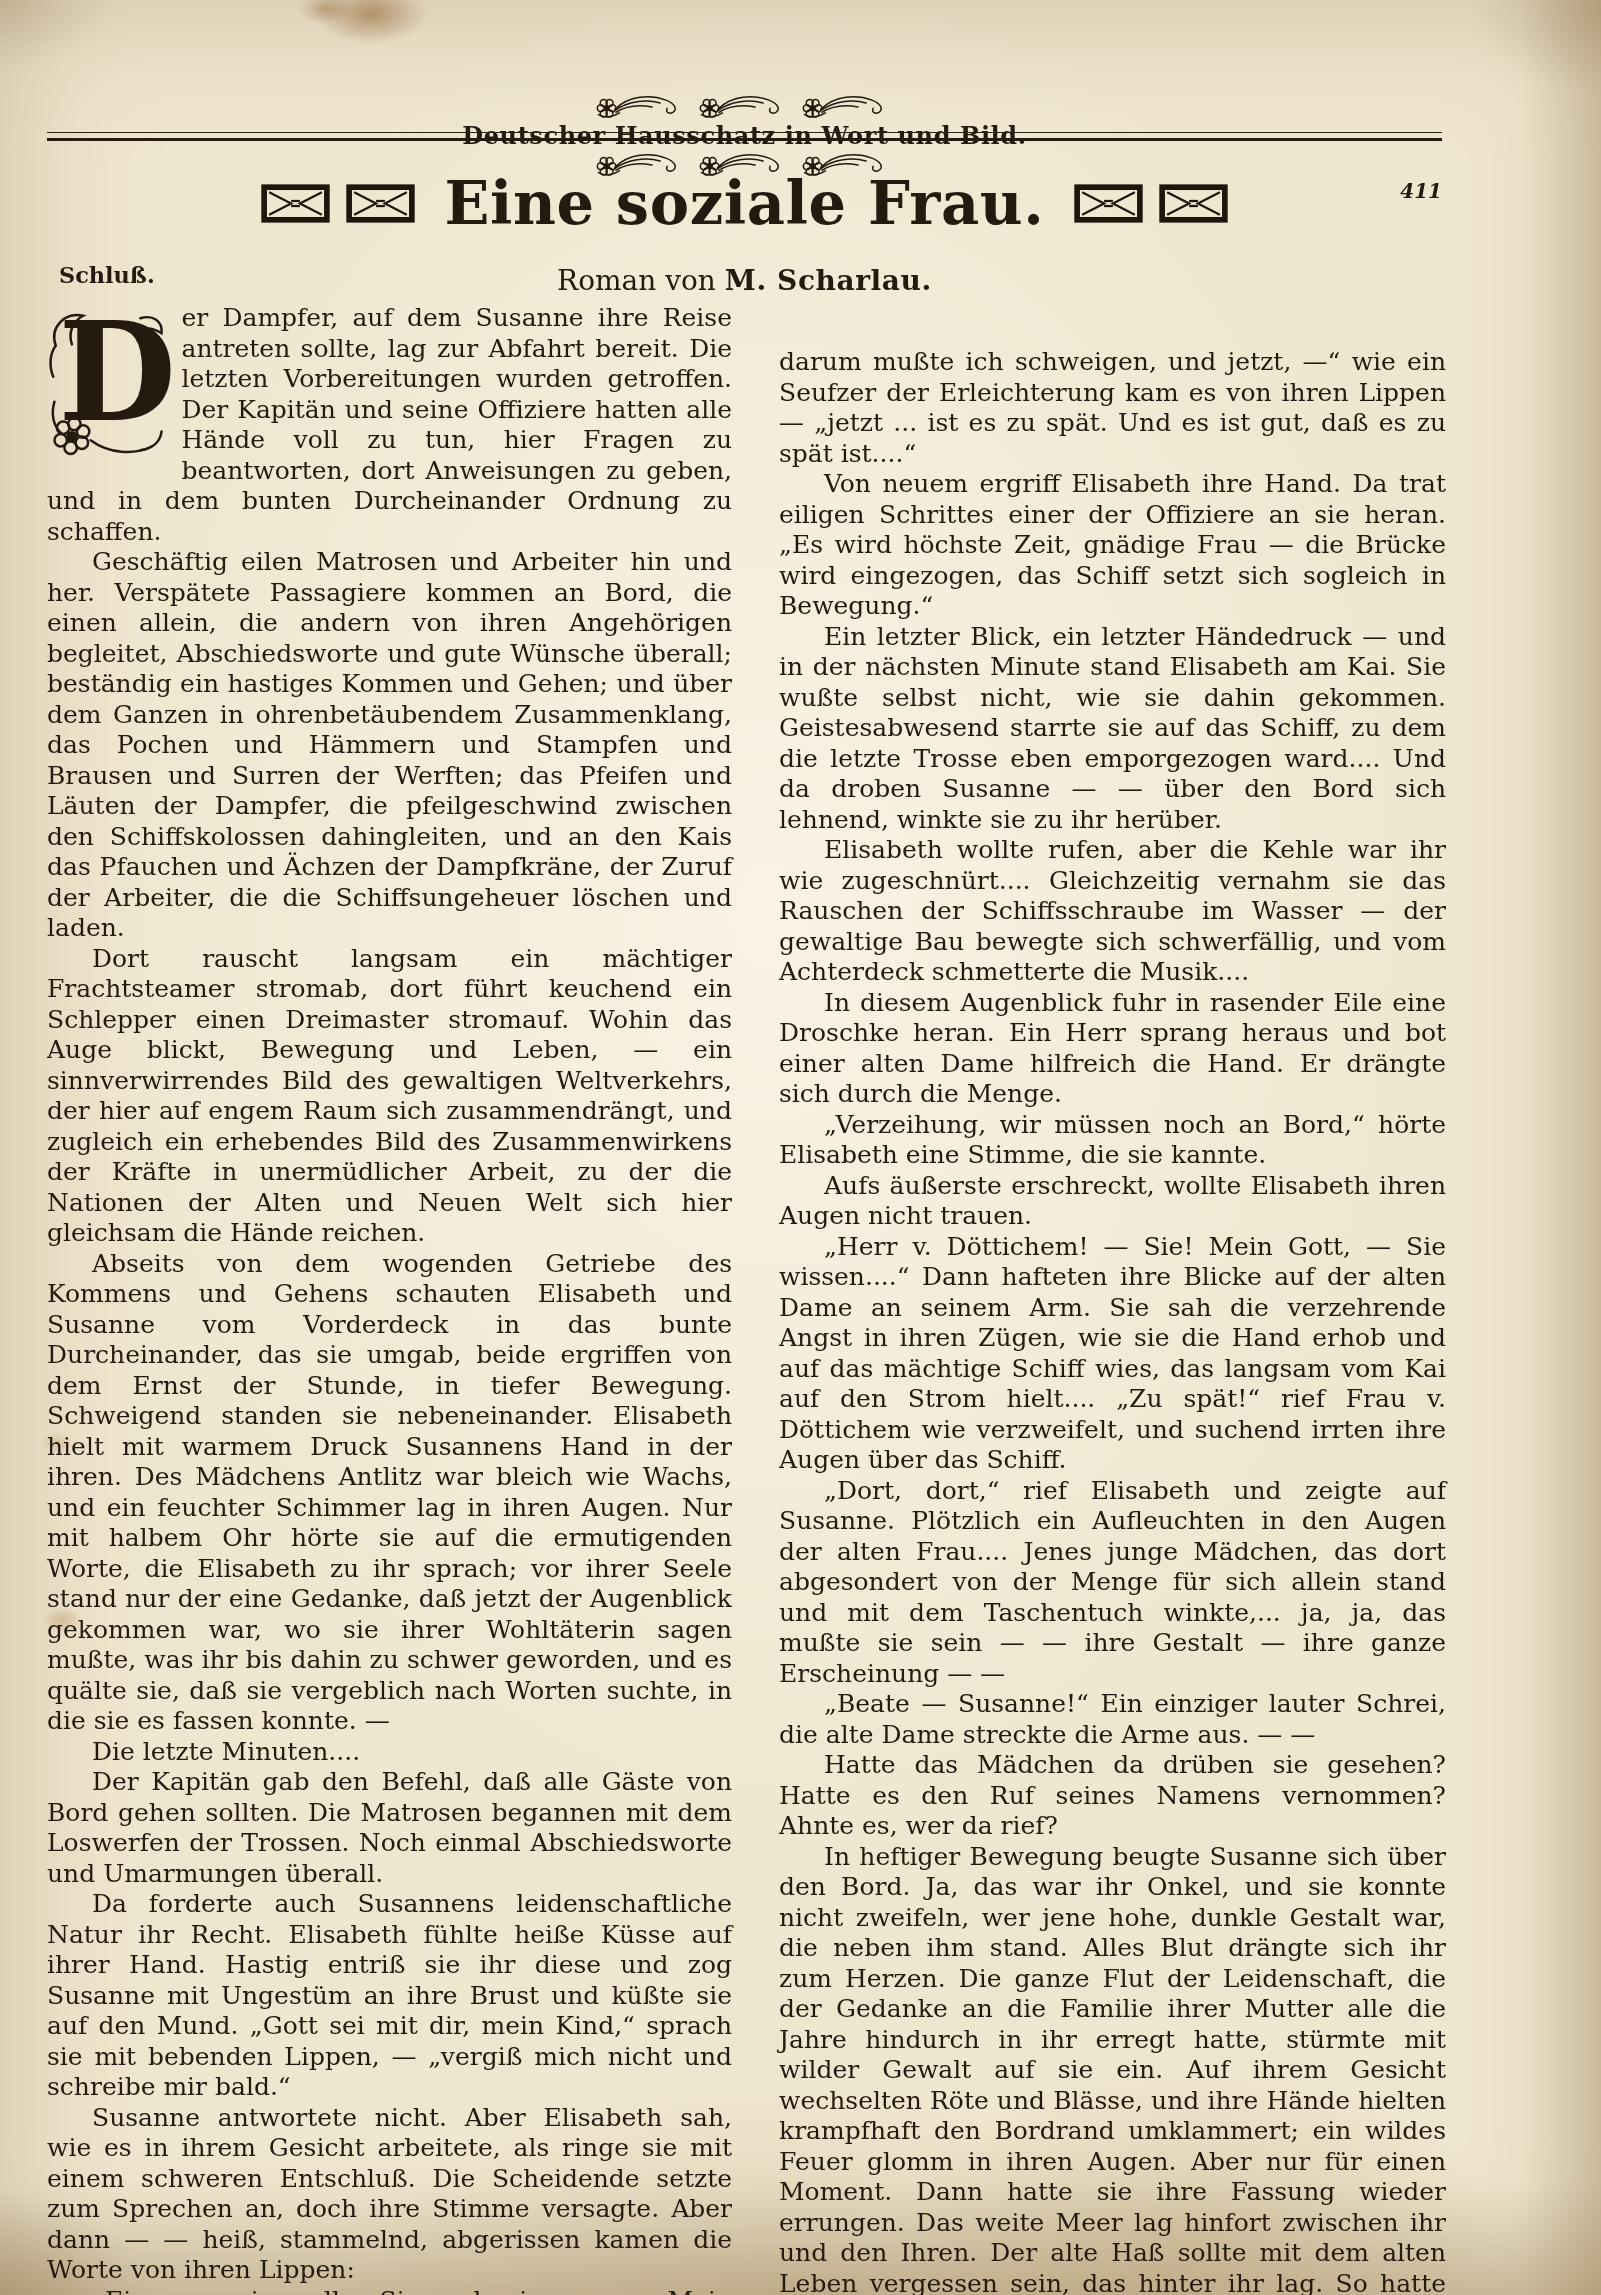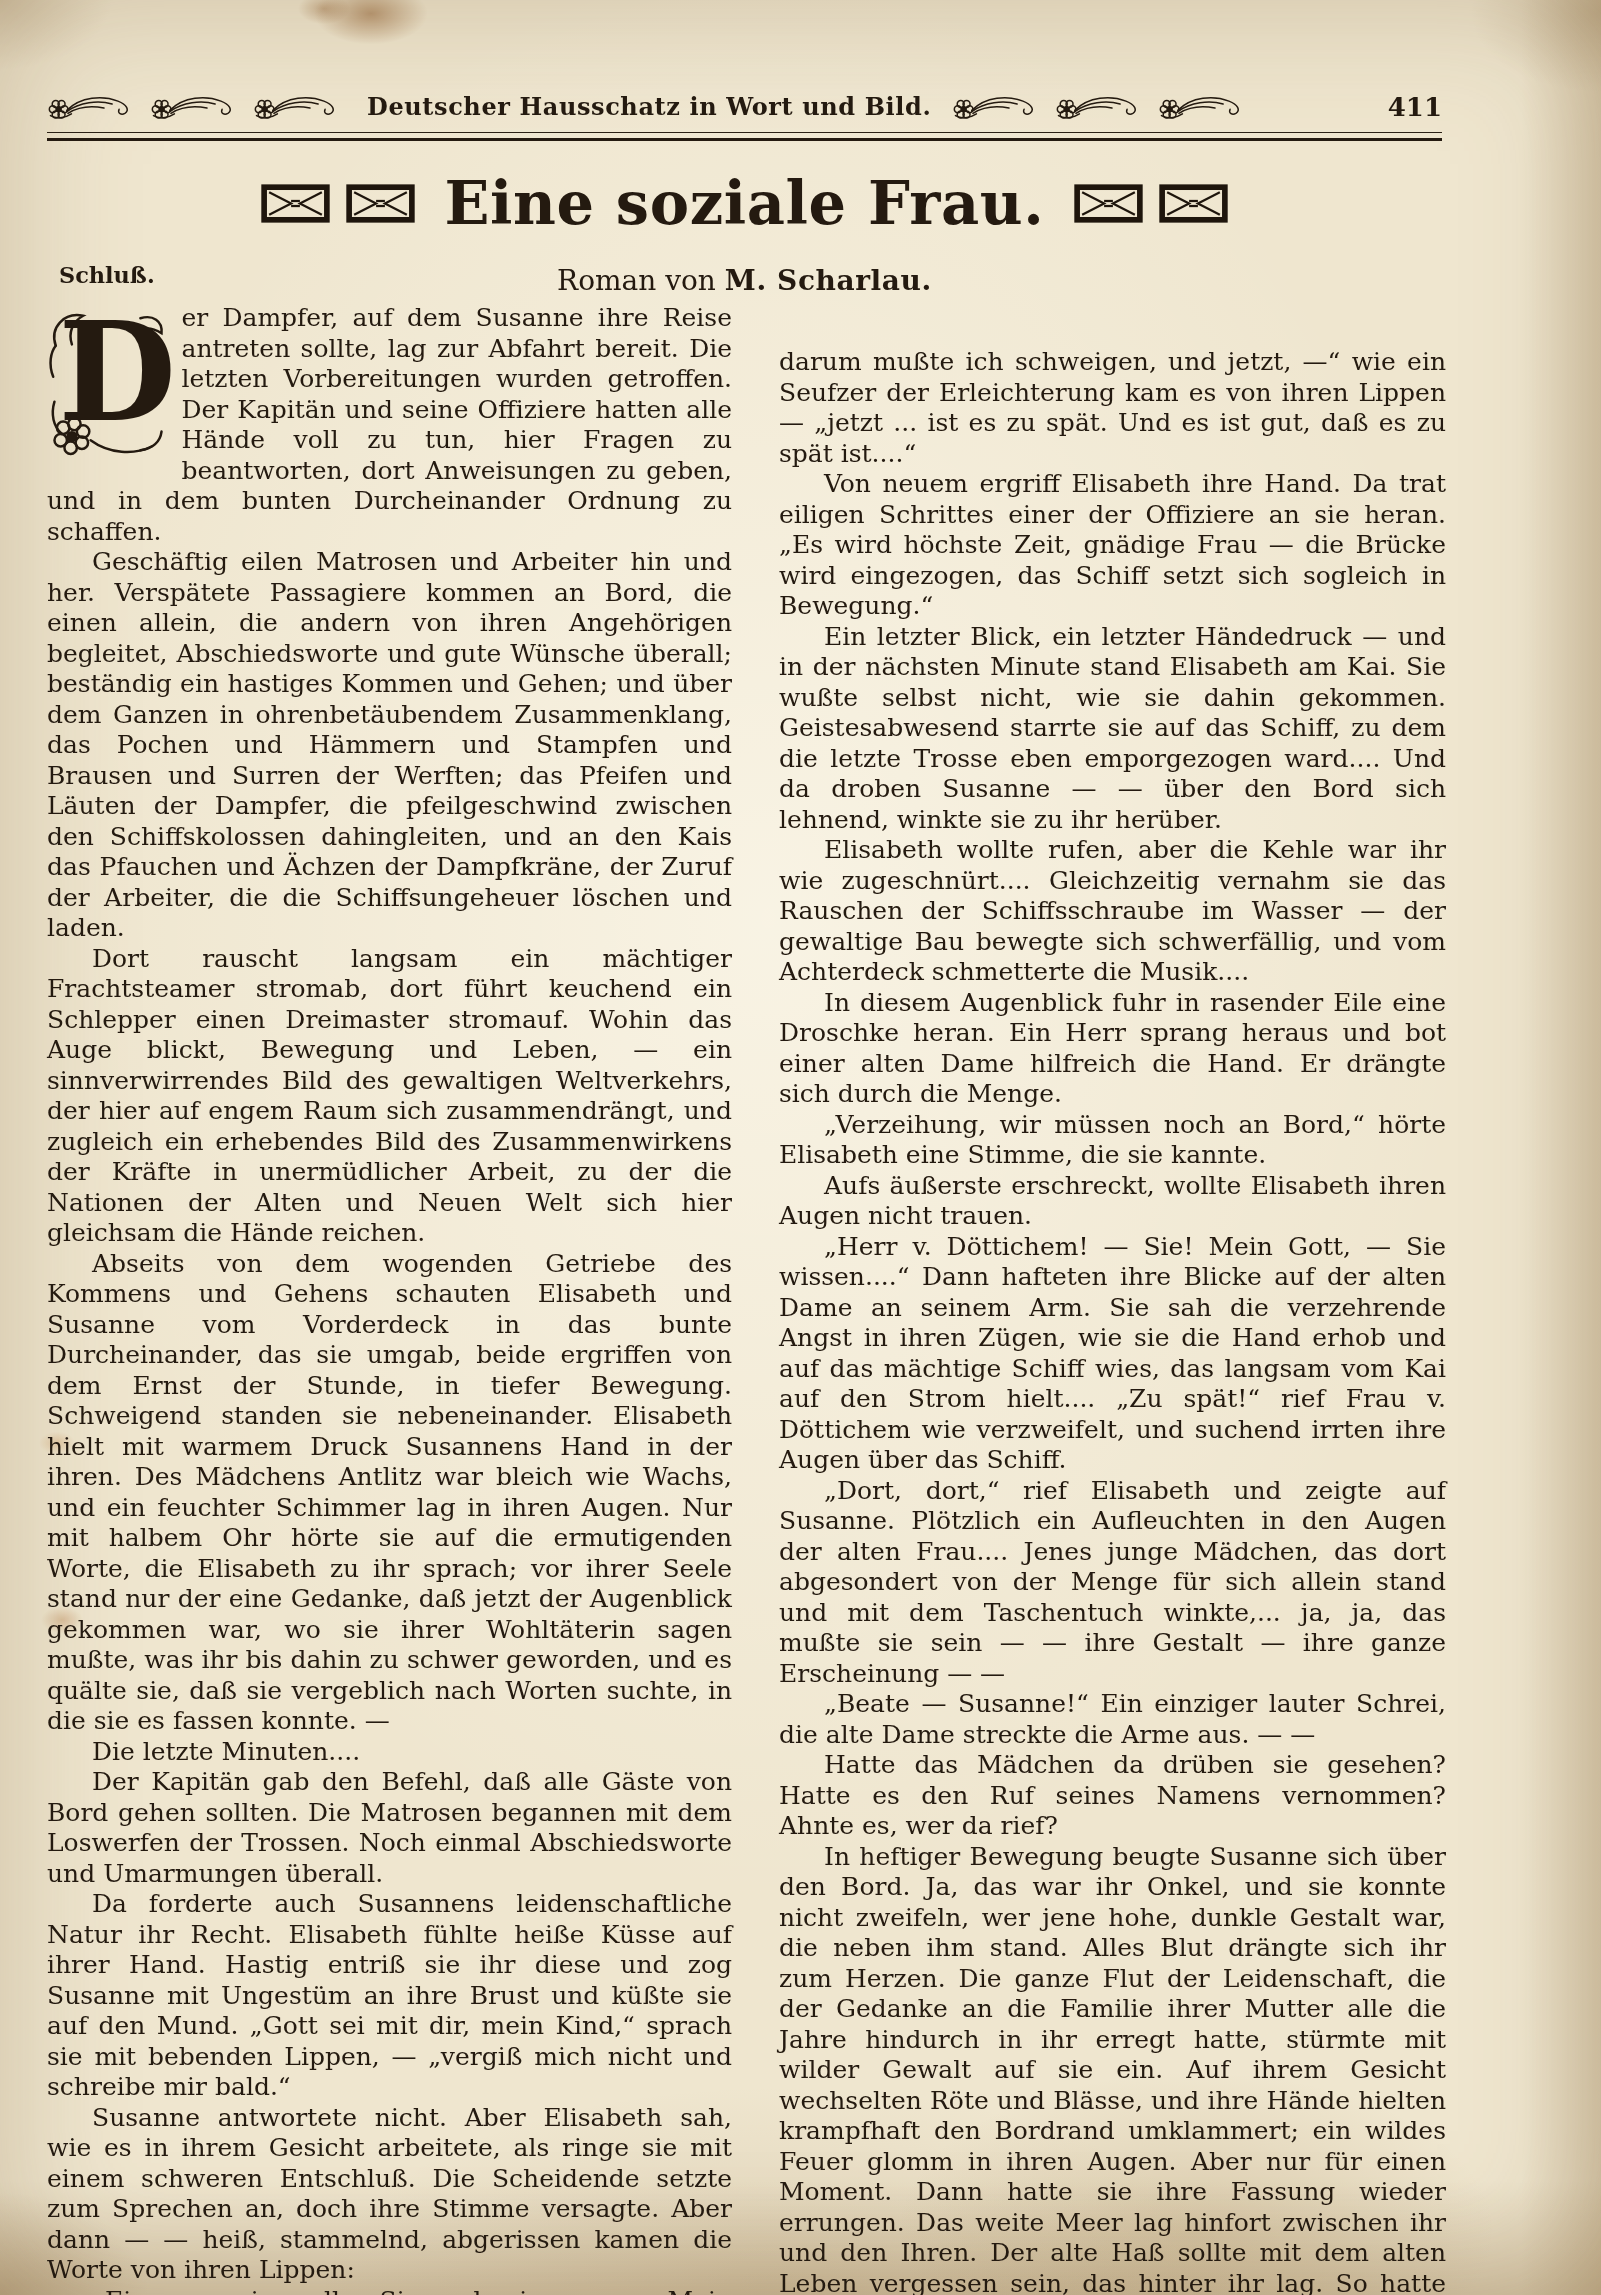--- a/index.html
+++ b/index.html
@@ -24,28 +24,28 @@
       linear-gradient(90deg, rgba(130,95,45,0) 95%, rgba(130,95,45,.20) 100%),
       linear-gradient(0deg, rgba(130,95,45,.22) 0%, rgba(130,95,45,0) 5%),
       radial-gradient(ellipse 935px 1309px at 48% 40%, rgba(255,252,242,.60), rgba(255,252,242,0) 75%);
     box-shadow: inset 0 0 137px rgba(124,94,50,.30);
   }
   svg{display:block}
 
   
   .running-head{
     position:absolute;left:47px;top:92px;width:1395px;
-    display:flex;
+    display:flex;align-items:center;flex-direction:column;
   }
   .fleuron-group{display:flex;gap:10px;align-items:center;}
   .head-title{
     font-weight:bold;font-size:24px;letter-spacing:0.6px;
     margin:0 21px;white-space:nowrap;
   }
-  .page-number{margin-left:auto;font-weight:bold;font-size:26px;}
+  .page-number{margin-left:auto;font-weight:bold;font-size:20px;font-style:italic;}
 
   .double-rule{
     position:absolute;left:47px;top:132px;width:1395px;height:5px;
     border-top:1.9px solid #2a2014;border-bottom:3.7px solid #241a10;
   }
 
   
   .title-row{
     position:absolute;left:47px;top:169px;width:1395px;
     display:flex;justify-content:center;align-items:center;

